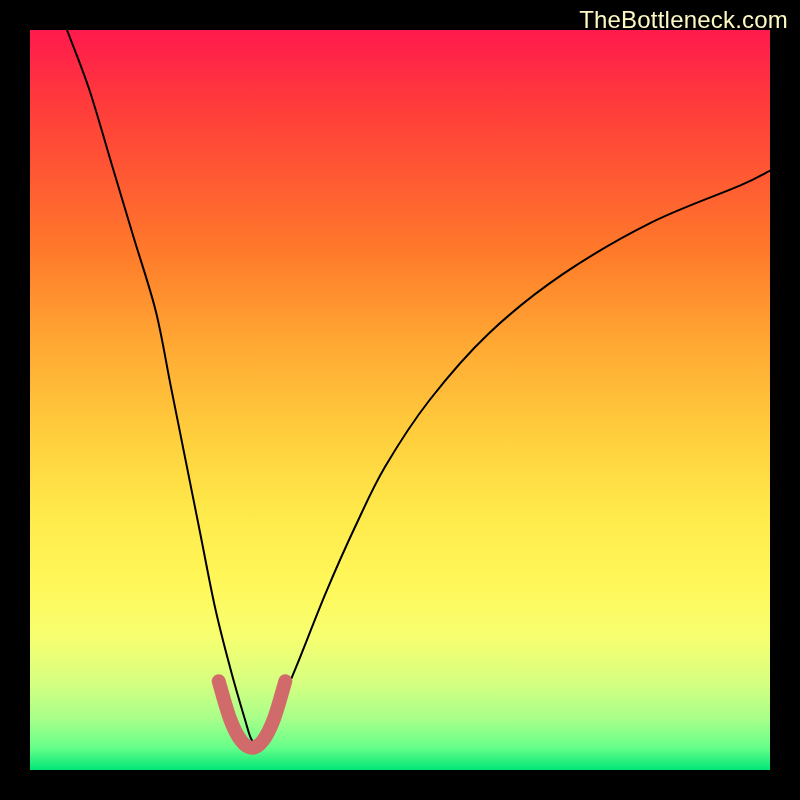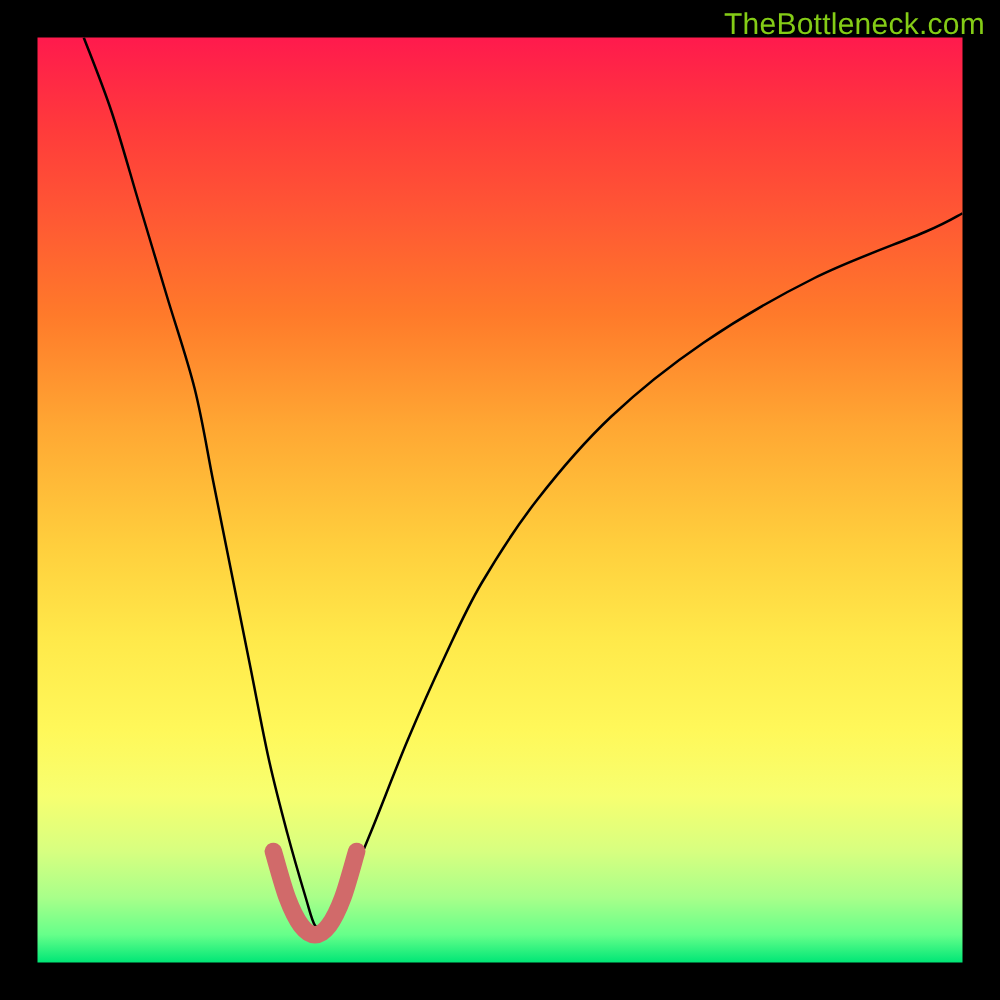--- a/index.html
+++ b/index.html
@@ -35,21 +35,21 @@
       #d7ff80 88%,
       #a8ff8a 93%,
       #66ff8a 97%,
       #00e676 100%
     );
   }
   .watermark {
     position: absolute;
     top: 6px;
     right: 12px;
-    color: #84cc16;
+    color: #fef9c3;
     font-size: 24px;
     font-weight: 500;
     z-index: 5;
     letter-spacing: 0.2px;
   }
   svg.plot {
     position: absolute;
     inset: 0;
     width: 740px;
     height: 740px;

